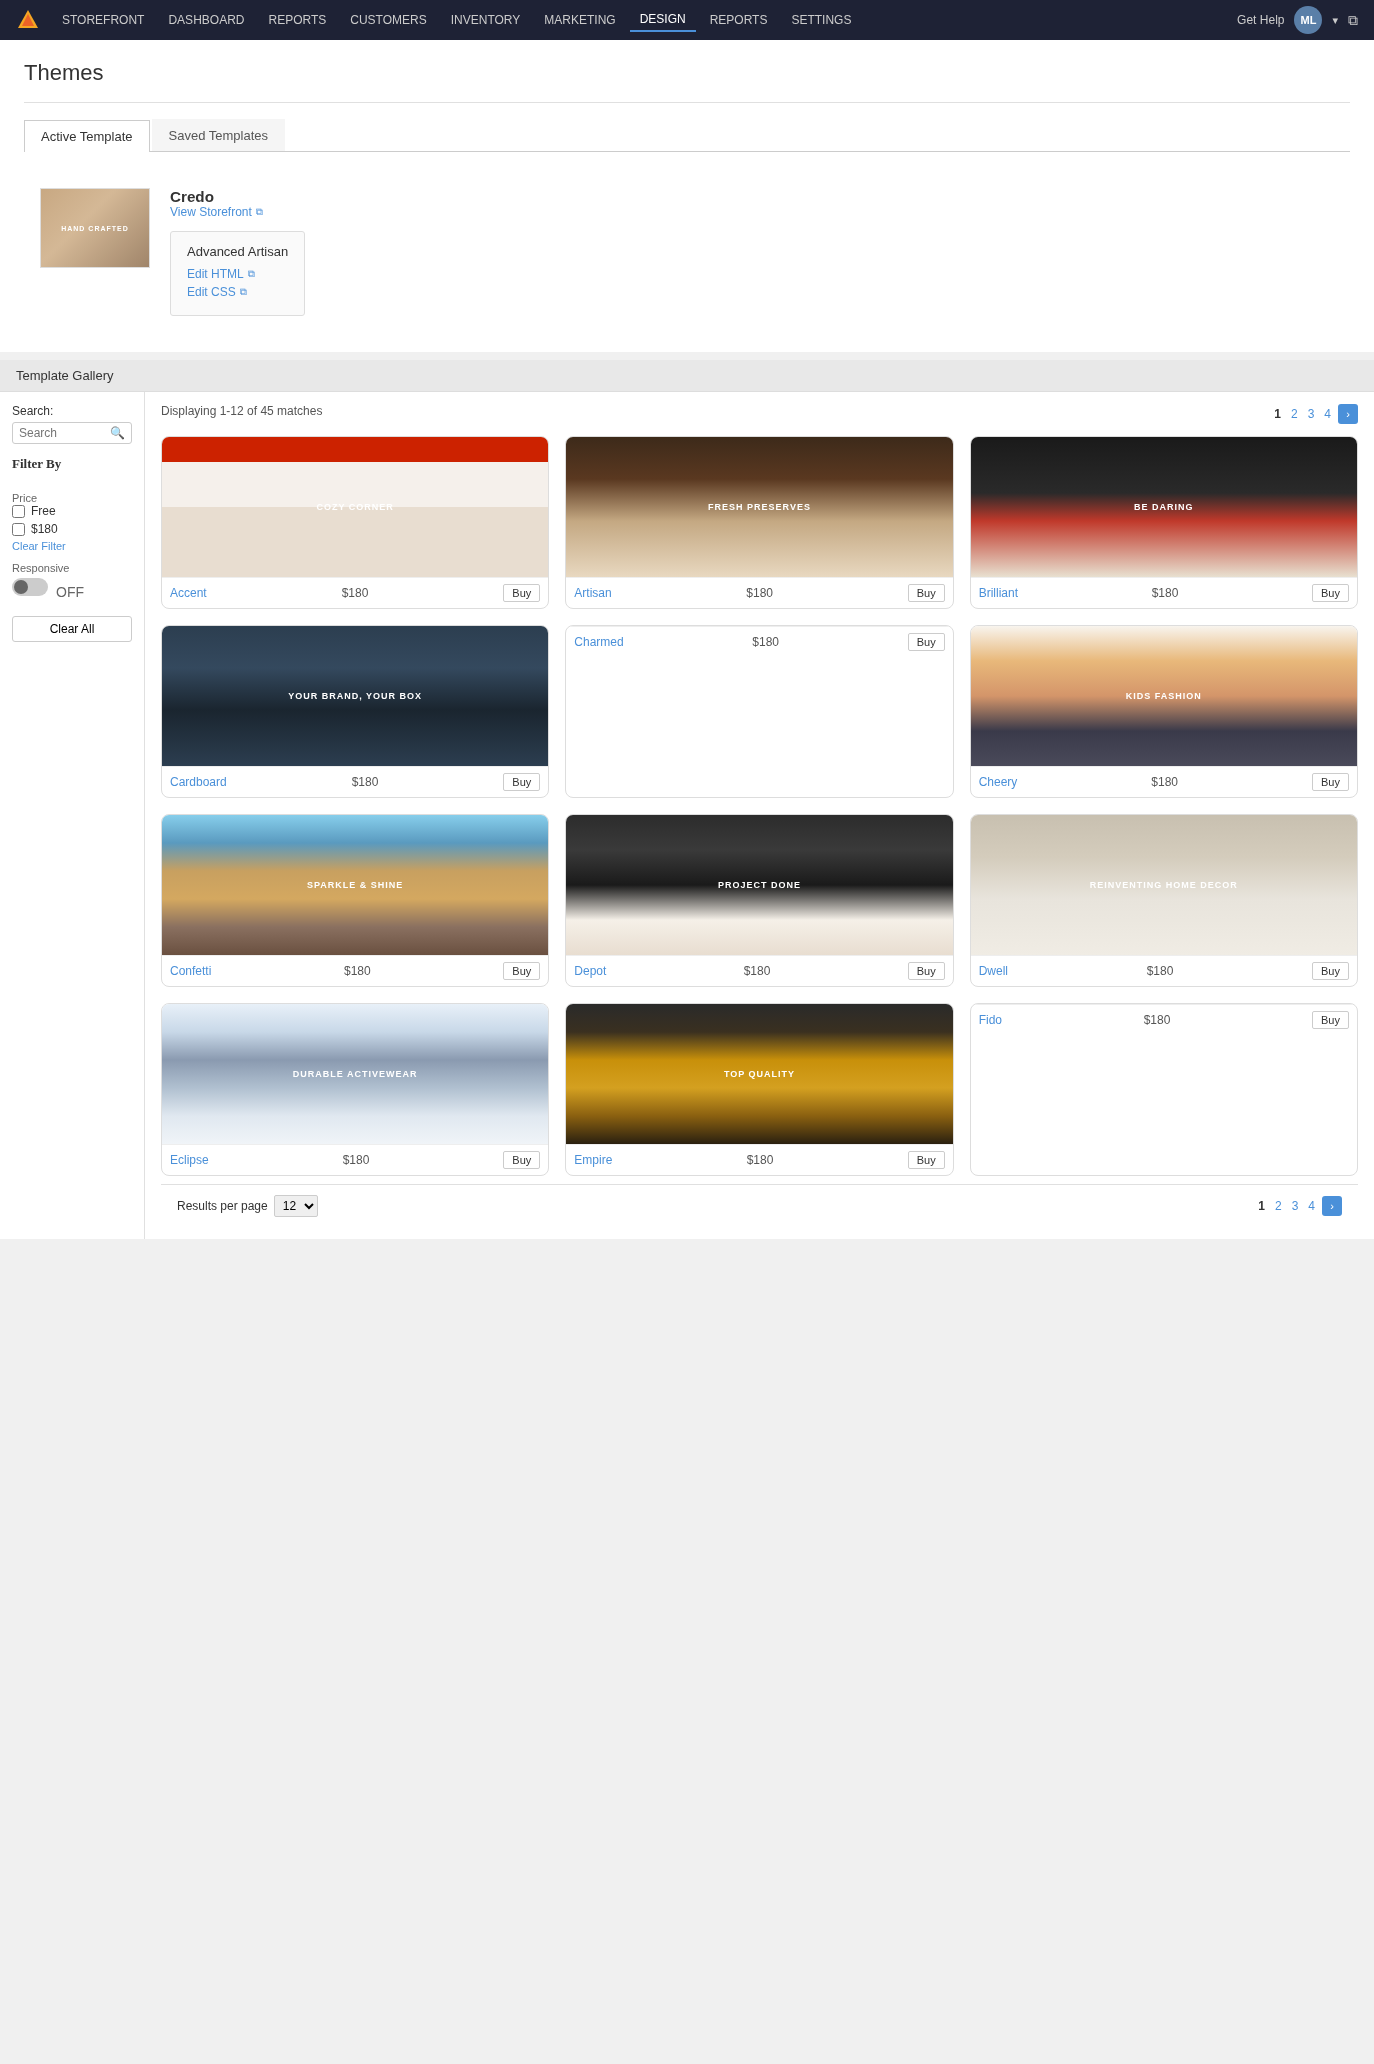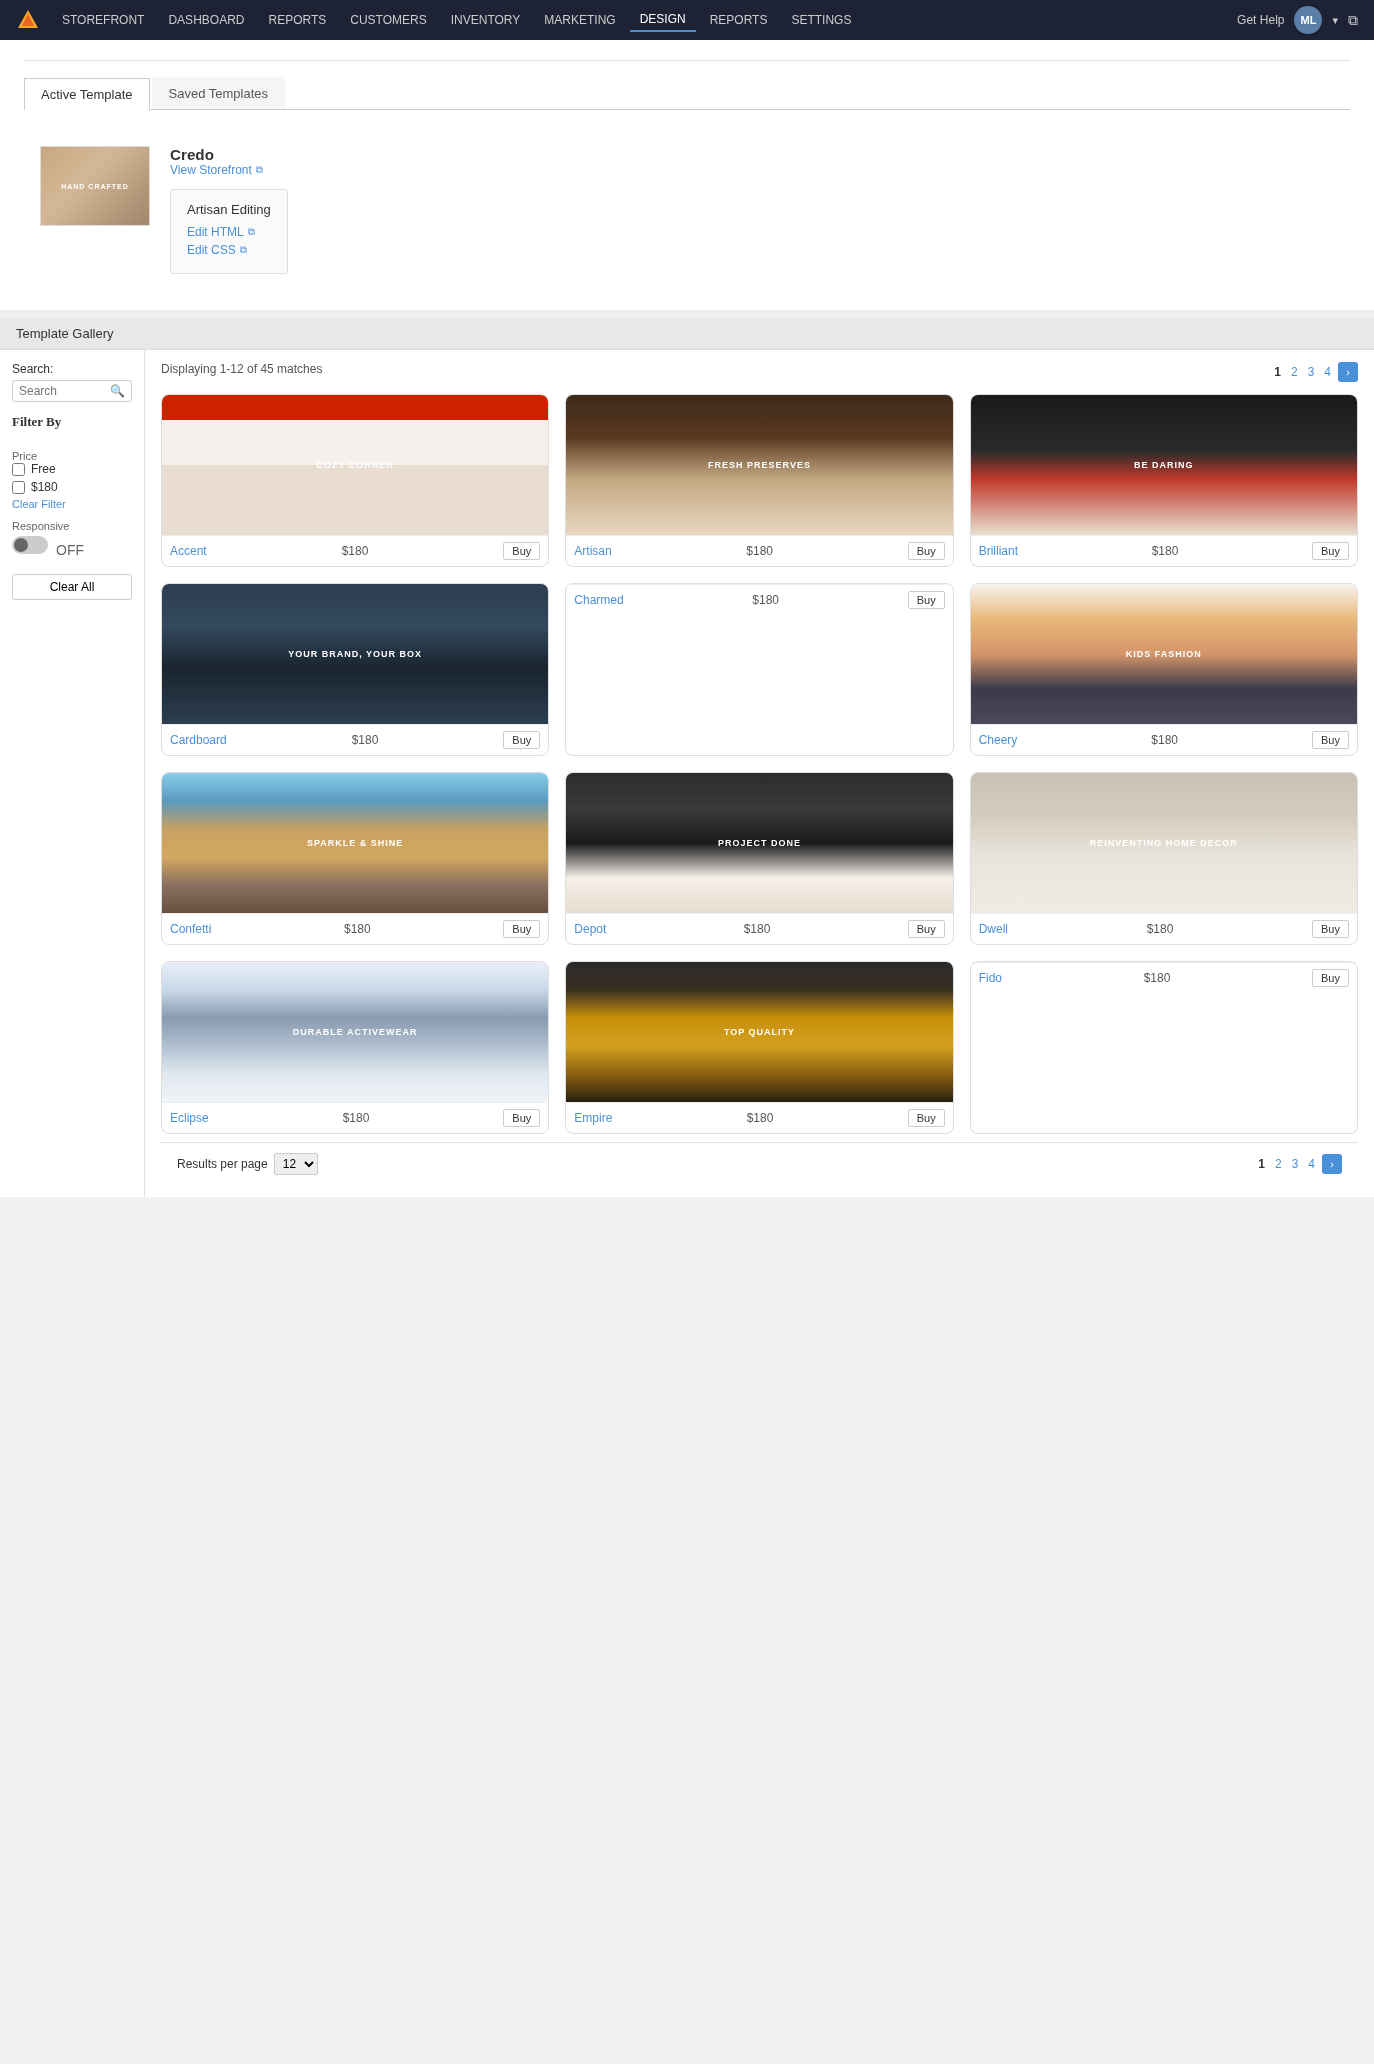--- a/index.html
+++ b/index.html
@@ -122,41 +122,42 @@
   <a class="nav-item">SETTINGS</a>
   <div class="nav-right">
     <span class="nav-help">Get Help</span>
     <div class="nav-avatar">ML</div>
     <span style="color:#ccc;font-size:11px;">▾</span>
     <span class="nav-external">⧉</span>
   </div>
 </nav>
 
 <div class="page">
+  <h1 class="page-title">Themes</h1>
   <hr class="page-divider">
 
   <div class="tabs">
     <div class="tab active">Active Template</div>
     <div class="tab">Saved Templates</div>
   </div>
 
   <div class="active-template-section">
     <div class="template-preview-thumb">
       <div class="thumb-img">
         <span class="thumb-text">HAND CRAFTED</span>
       </div>
     </div>
     <div>
       <h3>Credo</h3>
       <div class="template-link">
         <span>View Storefront</span>
         <span class="external-icon">⧉</span>
       </div>
       <div class="advanced-box">
-        <div class="advanced-title">Artisan Editing</div>
+        <div class="advanced-title">Advanced Artisan</div>
         <div class="edit-link">
           <span>Edit HTML</span>
           <span class="external-icon">⧉</span>
         </div>
         <div class="edit-link">
           <span>Edit CSS</span>
           <span class="external-icon">⧉</span>
         </div>
       </div>
     </div>

